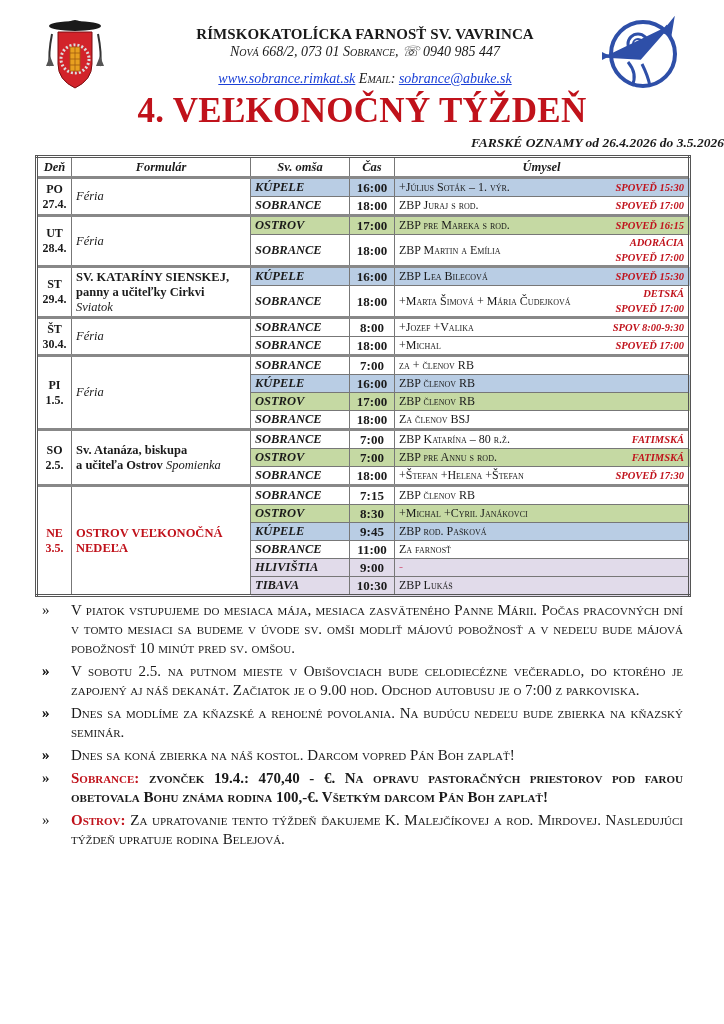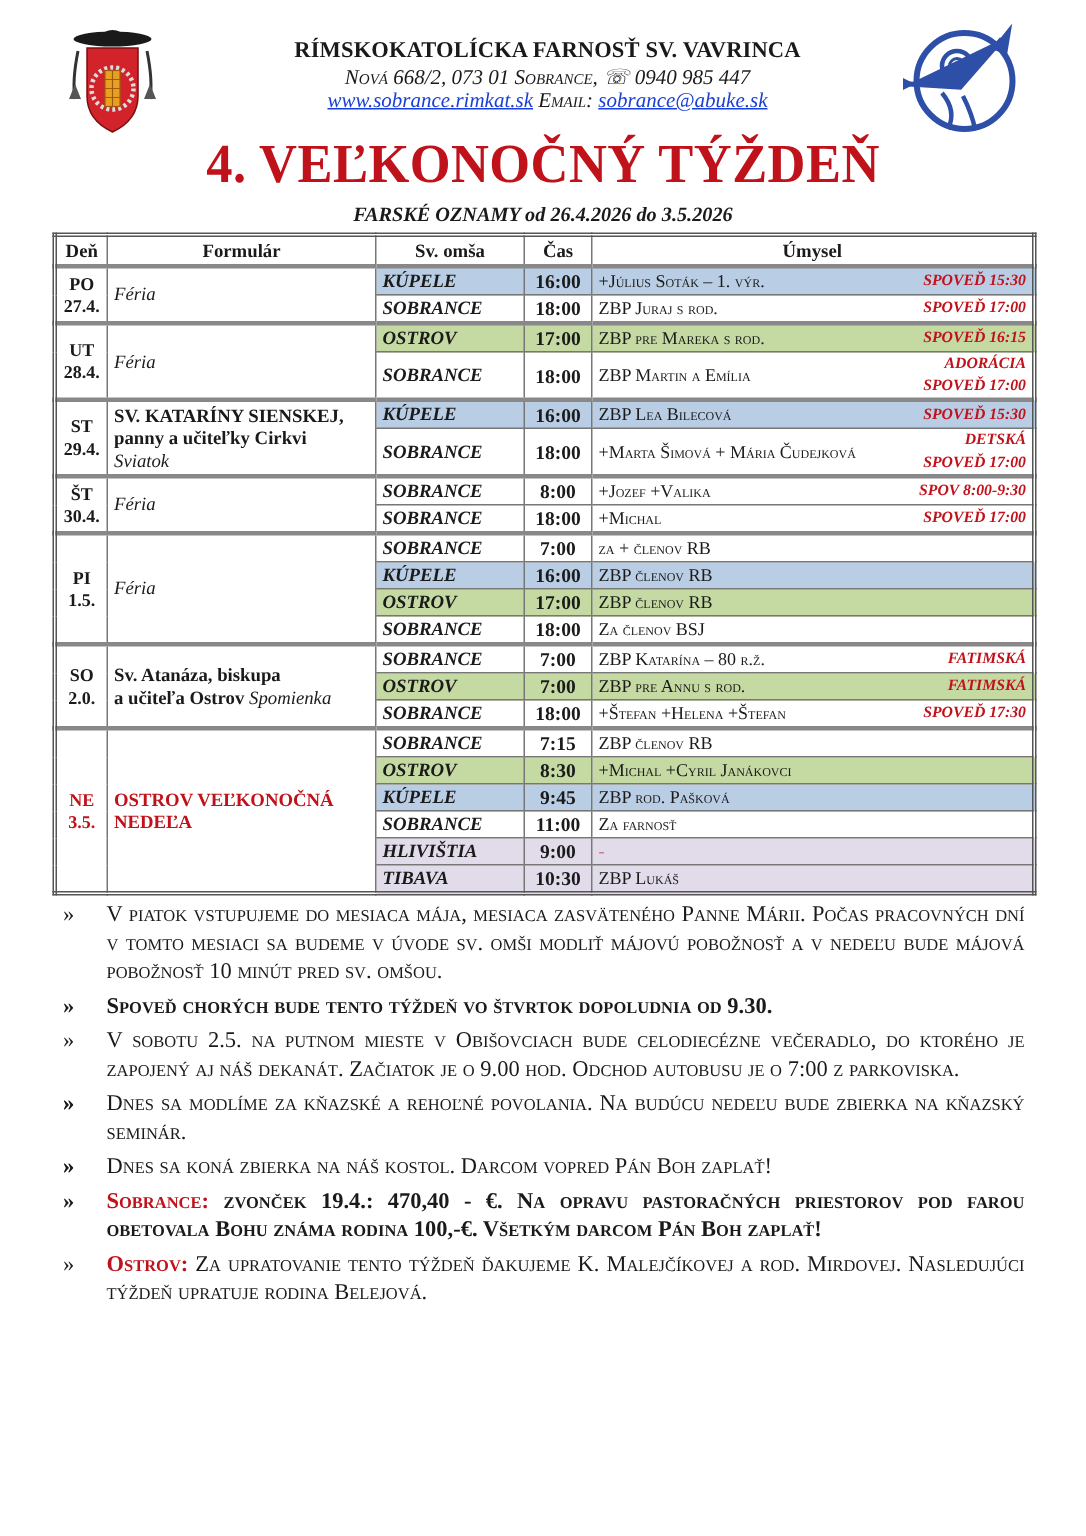--- a/index.html
+++ b/index.html
@@ -2,29 +2,29 @@
 <html><head>
 <meta charset="utf-8">
 <style>
   html, body { margin:0; padding:0; background:#fff; }
   body { width:724px; height:1024px; position:relative; overflow:hidden; font-family:"Liberation Serif","DejaVu Serif",serif; color:#1a1a1a; }
   .logo-left { position:absolute; left:40px; top:14px; width:70px; height:80px; }
   .logo-right { position:absolute; left:598px; top:14px; width:90px; height:80px; }
   .hdr { position:absolute; left:130px; width:470px; text-align:center; }
   .hdr-title { top:26px; font-weight:bold; font-size:15px; letter-spacing:0.1px; }
   .hdr-addr { top:43px; font-style:italic; font-size:14px; font-variant:small-caps; }
-  .hdr-web { top:60px; font-style:italic; font-size:14px; }
+  .hdr-web { top:71px; font-style:italic; font-size:14px; }
   .hdr-web a { color:#1a3fd6; text-decoration:underline; }
   .sc { font-variant:small-caps; }
   .main-title { position:absolute; left:0; width:724px; top:90px; text-align:center; font-weight:bold; color:#c0121b; font-size:35px; letter-spacing:0.3px; transform:scaleY(1.05); }
-  .sub-title { position:absolute; left:0; width:724px; top:135px; text-align:center; font-weight:bold; font-style:italic; font-size:13.5px; }
+  .sub-title { position:absolute; left:0; width:724px; top:135px; text-align:right; font-weight:bold; font-style:italic; font-size:13.5px; }
 
   table.sched { position:absolute; left:35px; top:155px; width:656px; border-collapse:collapse; border:3px double #555; font-size:12.5px; }
   table.sched td, table.sched th { border:1px solid #777; padding:0 4px; height:17px; line-height:15px; }
-  table.sched th { font-weight:bold; font-size:12.5px; height:18px; }
+  table.sched th { font-style:italic; font-weight:bold; font-size:12.5px; height:18px; }
   tr.grp-start td { border-top:3px solid #888; }
   td.day { width:25px; text-align:center; font-weight:bold; font-size:12px; line-height:14px; }
   td.form { width:170px; text-align:left; font-size:12.5px; line-height:15px; }
   td.form .it { font-style:italic; font-weight:normal; }
   td.form .bd { font-weight:bold; }
   td.place { width:90px; font-weight:bold; font-style:italic; font-size:12.5px; }
   td.time { width:36px; text-align:center; font-weight:bold; font-size:13px; }
   td.intent { font-variant:small-caps; font-size:12px; }
   td.note { width:100px; text-align:right; color:#c0121b; font-weight:bold; font-style:italic; font-size:10.5px; line-height:13px; border-left:none !important; }
   td.intent.pre { border-right:none !important; }
@@ -219,21 +219,21 @@
         <td class="place">SOBRANCE</td>
         <td class="time">18:00</td>
         <td class="intent pre">Za členov BSJ</td>
         <td class="note">
           <div></div>
         </td>
       </tr>
       <tr class="grp-start">
         <td class="day" rowspan="3">
           <div>SO</div>
-          <div>2.0.</div>
+          <div>2.5.</div>
         </td>
         <td class="form" rowspan="3">
           <div class="bd">Sv. Atanáza, biskupa</div>
           <div class="bd"><span>a učiteľa Ostrov</span> <span class="it">Spomienka</span></div>
         </td>
         <td class="place">SOBRANCE</td>
         <td class="time">7:00</td>
         <td class="intent pre">ZBP Katarína – 80 r.ž.</td>
         <td class="note">
           <div>FATIMSKÁ</div>
@@ -291,21 +291,21 @@
       <tr class="lav">
         <td class="place">TIBAVA</td>
         <td class="time">10:30</td>
         <td class="intent" colspan="2">ZBP Lukáš</td>
       </tr>
     </tbody>
 </table>
 
 <div class="notes">
   <div class="note-item"><span class="bullet">»</span><span>V piatok vstupujeme do mesiaca mája, mesiaca zasväteného Panne Márii. Počas pracovných dní v tomto mesiaci sa budeme v úvode sv. omši modliť májovú pobožnosť a v nedeľu bude májová pobožnosť 10 minút pred sv. omšou.</span></div>
-  <div class="note-item b"><span class="bullet">»</span><span>Spoveď chorých bude tento týždeň vo štvrtok dopoludnia od 9.30.</span></div>
+  <div class="note-item b"><span class="bullet">»</span></div>
   <div class="note-item"><span class="bullet">»</span><span>V sobotu 2.5. na putnom mieste v Obišovciach bude celodiecézne večeradlo, do ktorého je zapojený aj náš dekanát. Začiatok je o 9.00 hod. Odchod autobusu je o 7:00 z parkoviska.</span></div>
   <div class="note-item b"><span class="bullet">»</span></div>
   <div class="note-item"><span class="bullet">»</span><span>Dnes sa modlíme za kňazské a rehoľné povolania. Na budúcu nedeľu bude zbierka na kňazský seminár.</span></div>
   <div class="note-item b"><span class="bullet">»</span></div>
   <div class="note-item"><span class="bullet">»</span><span>Dnes sa koná zbierka na náš kostol. Darcom vopred Pán Boh zaplať!</span></div>
   <div class="note-item b"><span class="bullet">»</span><span class="lbl">Sobrance:</span> <span>zvonček 19.4.: 470,40 - €. Na opravu pastoračných priestorov pod farou obetovala Bohu známa rodina 100,-€. Všetkým darcom Pán Boh zaplať!</span></div>
   <div class="note-item"><span class="bullet">»</span><span class="lbl">Ostrov:</span> <span>Za upratovanie tento týždeň ďakujeme K. Malejčíkovej a rod. Mirdovej. Nasledujúci týždeň upratuje rodina Belejová.</span></div>
 </div>
 
 </body></html>

